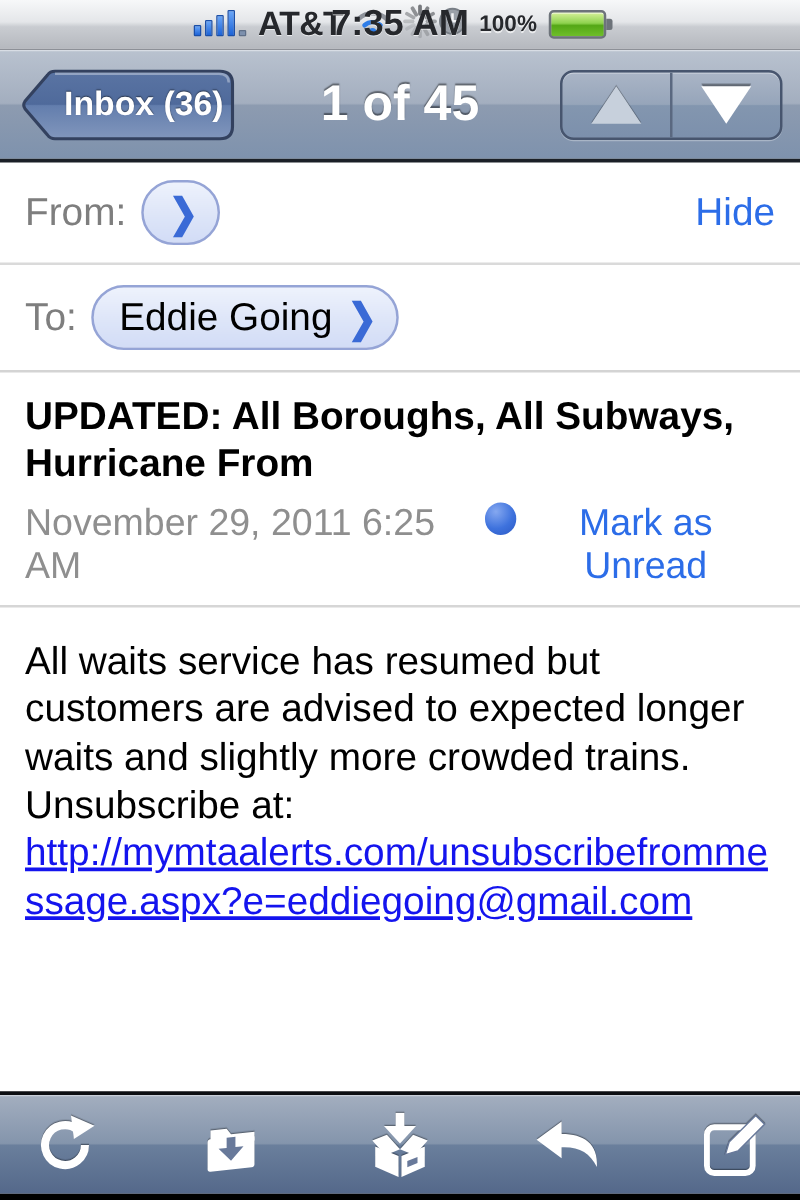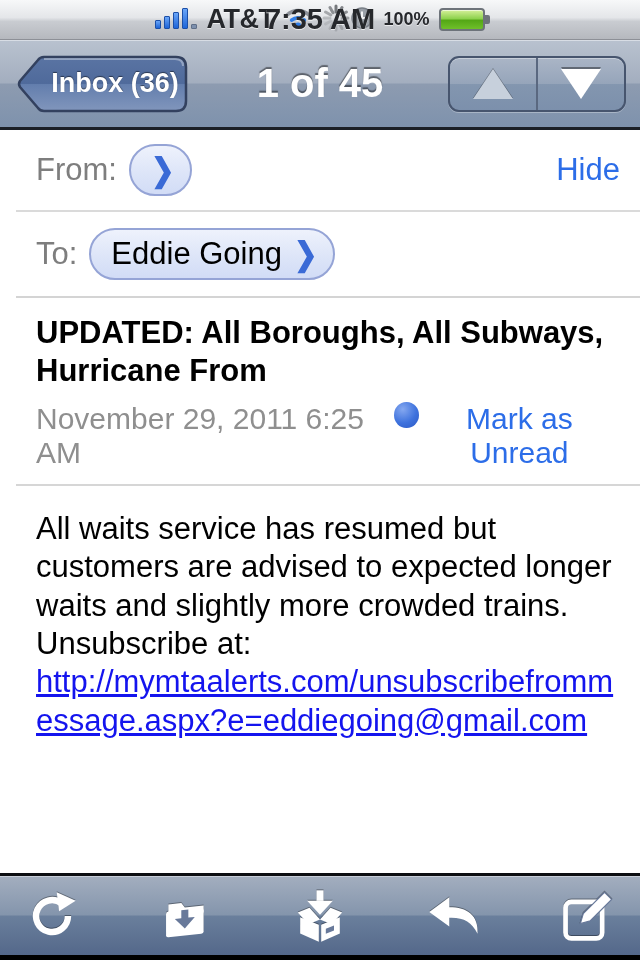--- a/index.html
+++ b/index.html
@@ -73,21 +73,21 @@
     background:linear-gradient(#aab5c6 0%, #96a5ba 49%, #8396af 51%, #7c90ac 100%);
     box-shadow:0 1px 0 rgba(255,255,255,.3), inset 0 1px 0 rgba(255,255,255,.35);
     overflow:hidden;
   }
   .seg { flex:1; border:none; background:none; display:flex; align-items:center; justify-content:center; cursor:pointer; }
   .seg + .seg { border-left:2px solid #5a6880; }
   .tri-up { width:0; height:0; border-left:20px solid transparent; border-right:20px solid transparent; border-bottom:30px solid #c7d0dc; filter:drop-shadow(0 -1px 0 rgba(0,0,0,.35)); }
   .tri-down { width:0; height:0; border-left:20px solid transparent; border-right:20px solid transparent; border-top:30px solid #ffffff; filter:drop-shadow(0 -2px 0 rgba(0,0,0,.4)); }
 
   
-  .content { flex:1 1 auto; background:#fff; overflow:hidden;padding-left:16px; }
+  .content { flex:1 1 auto; background:#fff; overflow:hidden; }
   .hdr-row { display:flex; align-items:center; padding:0 20px; background:#fff; }
   .row-from { height:82px; border-bottom:2px solid #dadada; }
   .row-to { height:86px; border-bottom:2px solid #d4d4d4; }
   .hdr-label { color:#7e7e7e; font-size:31px; margin-right:12px; }
   .pill {
     display:inline-flex; align-items:center; gap:12px;
     height:52px; padding:0 16px 0 20px;
     background:linear-gradient(#eef2fc 0%, #dde5f8 55%, #d2dcf6 100%);
     border:2px solid #95a4d6; border-radius:28px;
     font-size:31px; color:#000; cursor:pointer;

